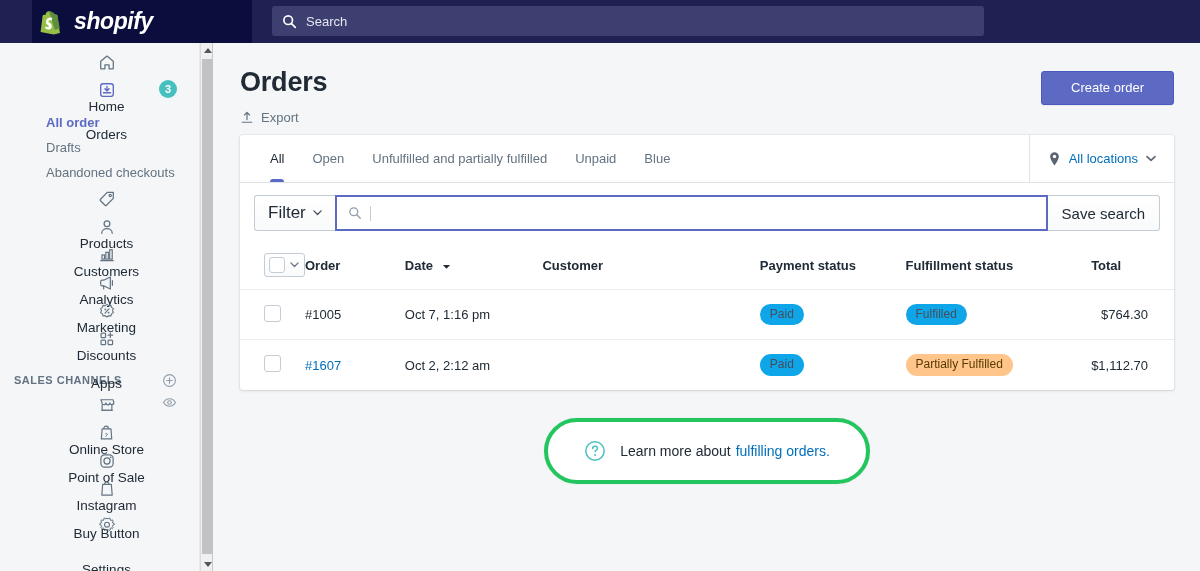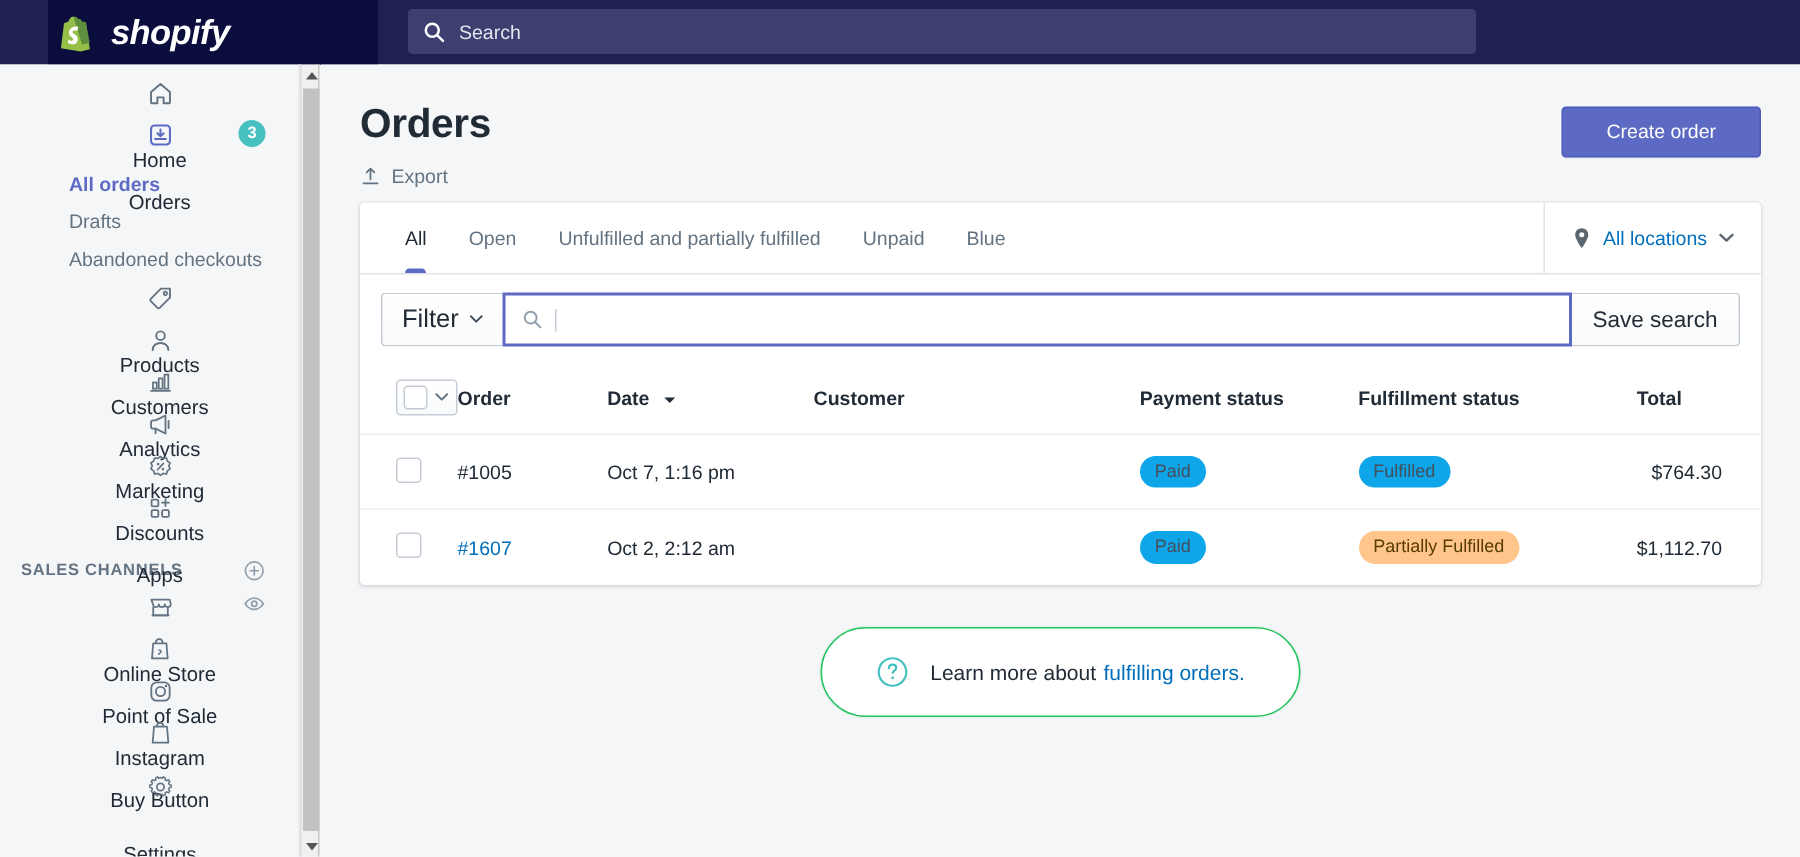--- a/index.html
+++ b/index.html
@@ -310,21 +310,21 @@
   .sort-arrow { display: inline-block; margin-left: 5px; }
 
   
   .help-foot {
     display: flex; justify-content: center;
     margin-top: 28px;
   }
   .help-pill {
     display: flex; align-items: center; gap: 14px;
     background: #ffffff;
-    border: 1px solid #22c55e;
+    border: 4px solid #22c55e;
     border-radius: 40px;
     padding: 18px 36px;
     font-size: 14px; color: #212b36;
     box-shadow: 0 0 0 1px rgba(63,63,68,0.03);
   }
   .help-link { color: #006fbb; cursor: pointer; }
   .help-q { color: #47c1bf; display: flex; }
 </style>
 </head>
 <body>
@@ -370,21 +370,21 @@
         <path d="M10 6v5m0 0 2.3-2.3M10 11 7.7 8.7" fill="none" stroke="#5c6ac4" stroke-width="1.5" stroke-linecap="round" stroke-linejoin="round"></path>
         <path d="M6 13h8" stroke="#5c6ac4" stroke-width="1.5" stroke-linecap="round"></path>
       </svg>
     </span>
     <span class="lbl">Orders</span>
     <span class="nav-badge">3</span>
   </div>
 
   <div class="subnav">
     <div class="subnav-item active">
-      <span>All orders</span>
+      <span>All order</span>
     </div>
     <div class="subnav-item">
       <span>Drafts</span>
     </div>
     <div class="subnav-item">
       <span>Abandoned checkouts</span>
     </div>
   </div>
 
   <div class="nav-item">

